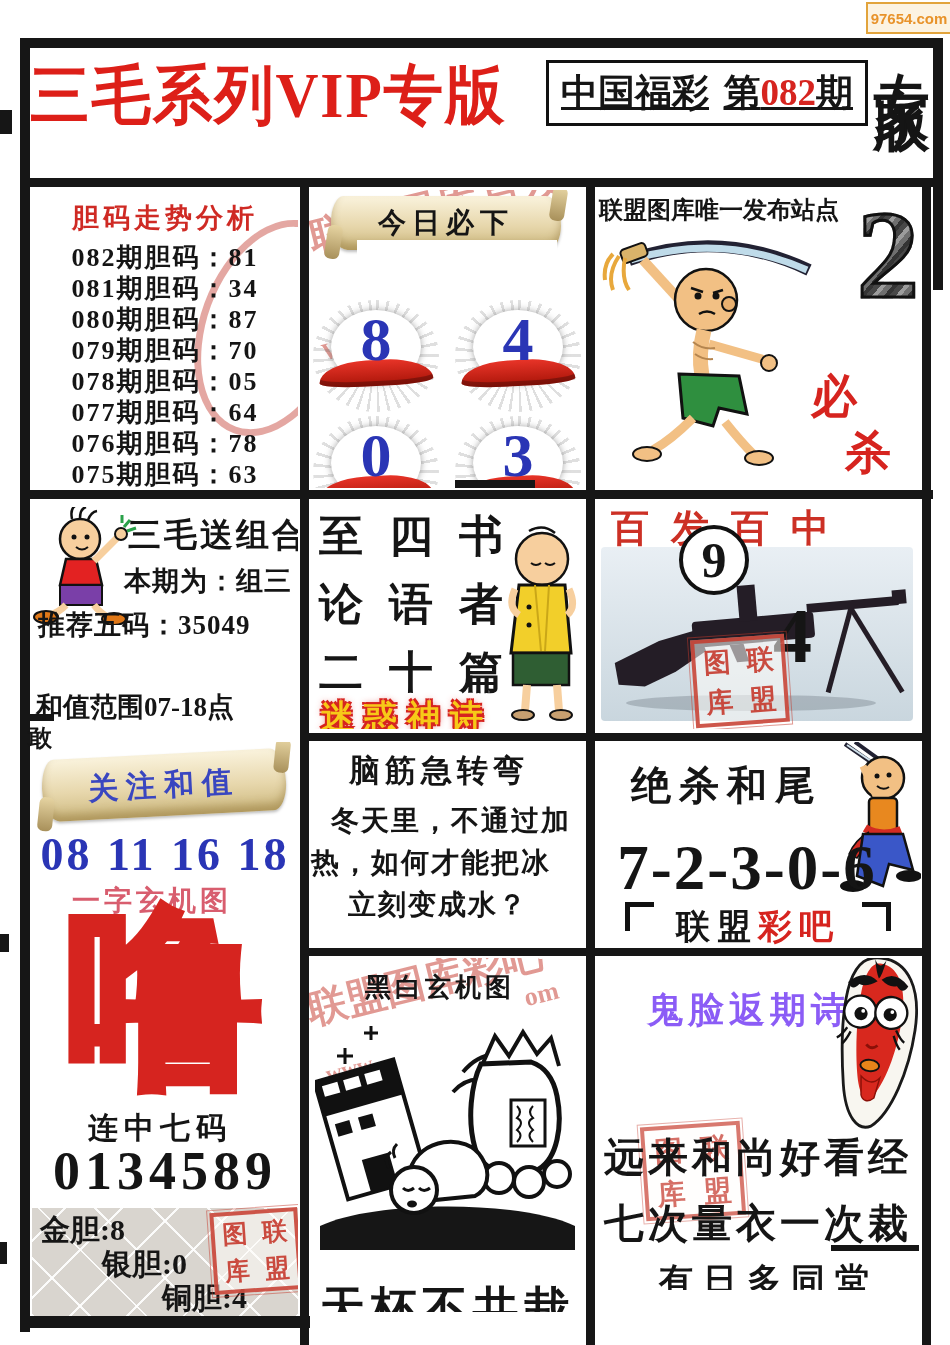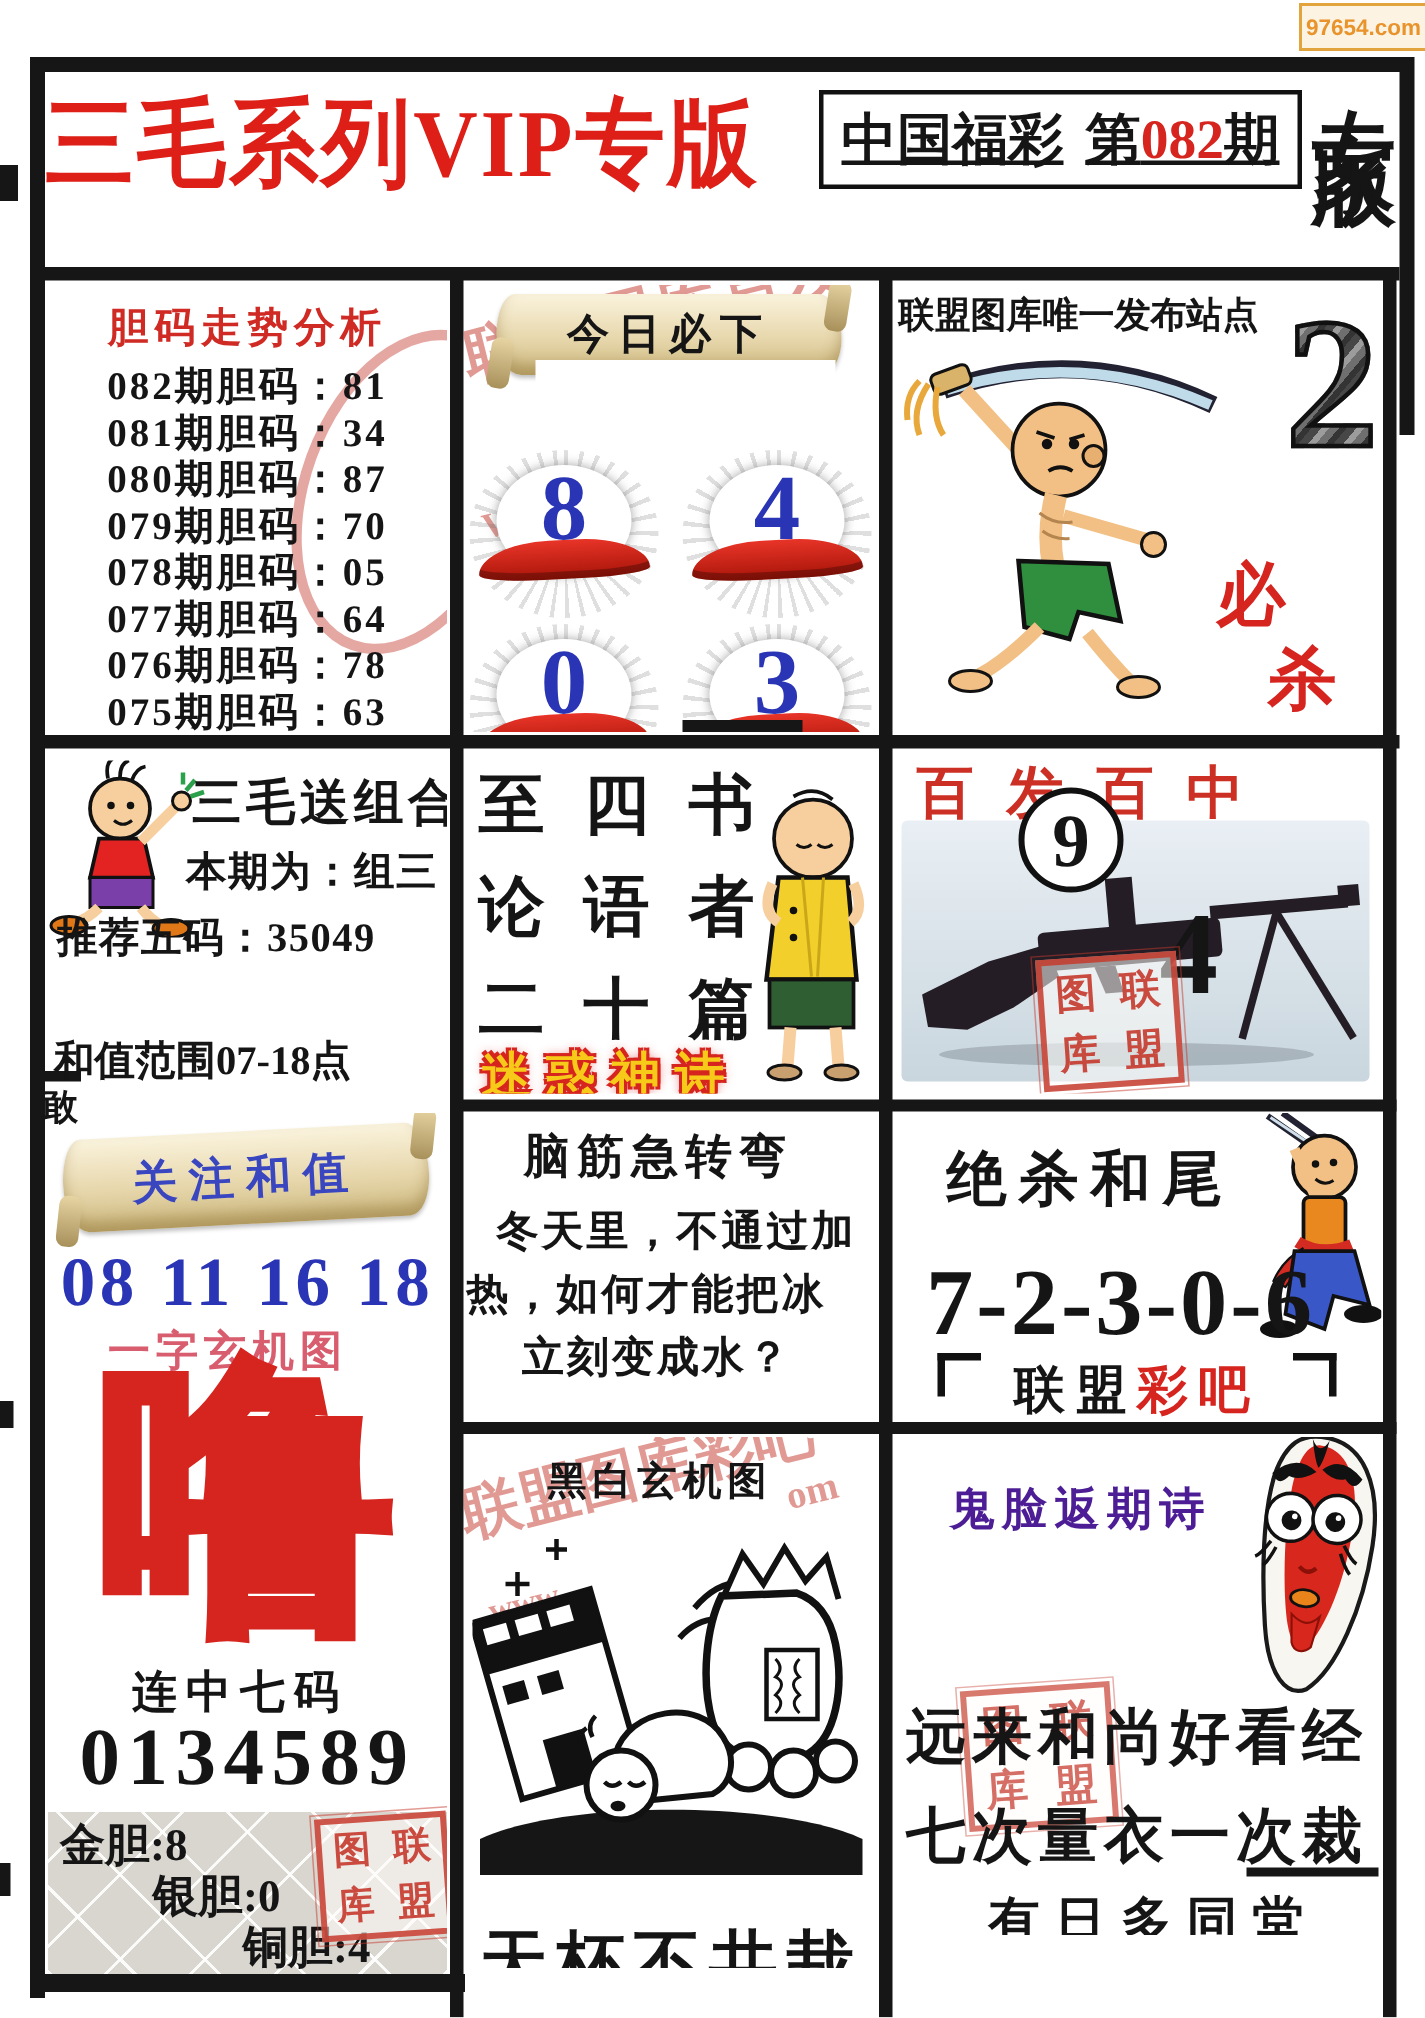--- a/index.html
+++ b/index.html
@@ -357,21 +357,21 @@
         <ellipse cx="97" cy="196" rx="5" ry="3.5" fill="#111"></ellipse>
         <path d="M74 160 q-6 -10 2 -16 M80 150 q-4 -8 2 -14" stroke="#111" stroke-width="3" fill="none"></path>
       </svg>
     </div>
     <div class="cutwrap" style="left:8px;top:300px;width:260px;height:34px;margin-top:20px;">
       <div class="cuttext ctr" style="font-size:46px;letter-spacing:5px;width:260px;">天杯不共栽</div>
     </div>
   </div>
 
   <div class="panel" style="left:595px;top:958px;width:326px;height:387px;">
-    <div class="abs b" style="left:38px;top:28px;font-size:30px;letter-spacing:5px;color:#4c1d95;white-space:nowrap;">鬼脸返期诗</div>
+    <div class="abs b" style="left:52px;top:28px;font-size:36px;letter-spacing:5px;color:#8b5cf6;white-space:nowrap;">鬼脸返期诗</div>
     <div class="abs" style="left:230px;top:-6px;width:94px;height:184px;transform:rotate(6deg);">
       <svg width="94" height="184" viewBox="0 0 100 190">
         <path d="M50 3 C80 3 96 32 94 76 C92 120 78 166 58 182 C45 189 30 176 24 140 C18 104 14 60 20 32 C26 9 36 3 50 3 Z" fill="#f8f6f0" stroke="#1a1a1a" stroke-width="3"></path>
         <path d="M50 9 C68 9 80 29 79 62 C78 96 70 130 57 150 C50 158 44 152 40 138 C34 116 30 70 33 40 C36 17 42 9 50 9 Z" fill="#d8281e"></path>
         <path d="M44 5 Q50 17 56 5 Q53 22 50 25 Q47 20 44 5 Z" fill="#111"></path>
         <path d="M18 32 Q34 16 49 28 Q38 36 30 33 Q23 42 18 32 Z" fill="#111"></path>
         <path d="M82 30 Q66 14 53 26 Q62 34 70 31 Q77 40 82 30 Z" fill="#111"></path>
         <circle cx="34" cy="62" r="17" fill="#fff" stroke="#111" stroke-width="2.5"></circle>
         <circle cx="67" cy="60" r="17" fill="#fff" stroke="#111" stroke-width="2.5"></circle>
         <circle cx="35" cy="64" r="7" fill="#111"></circle>

